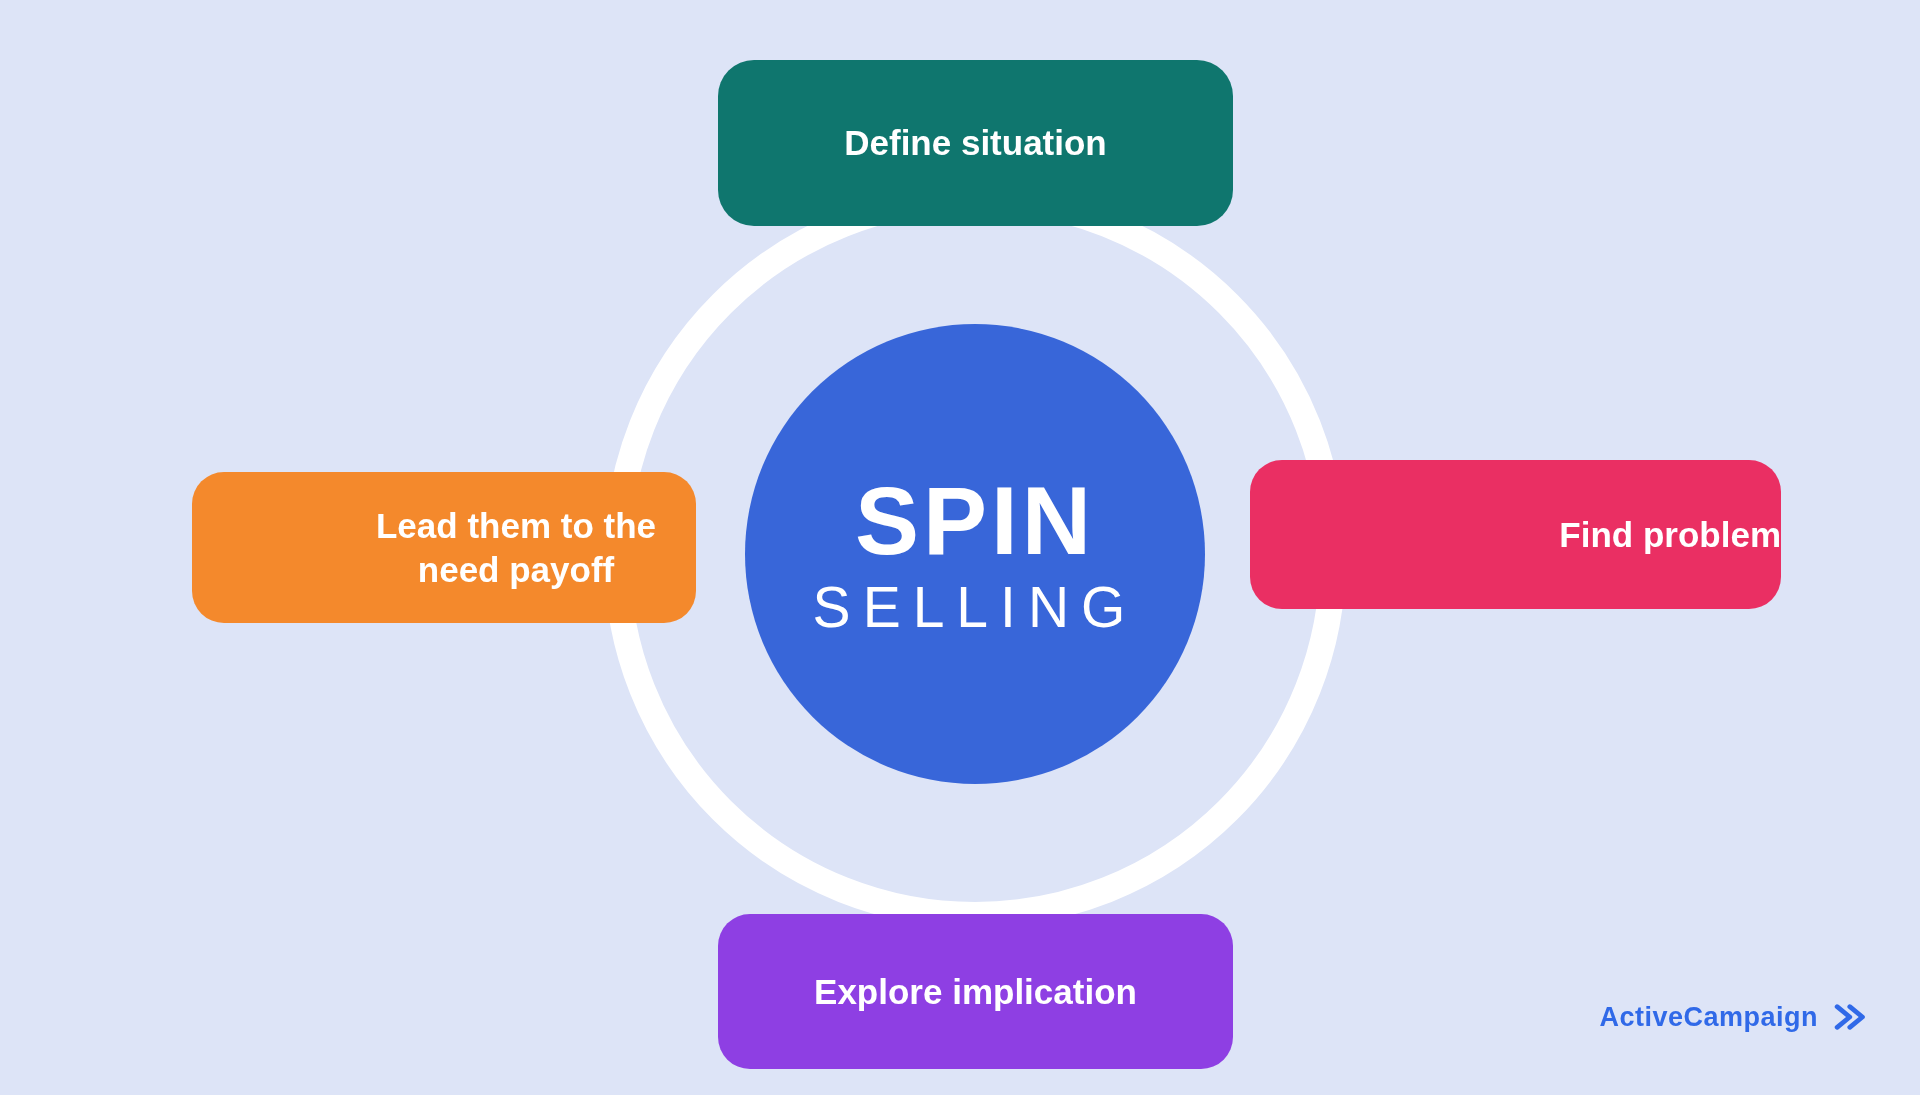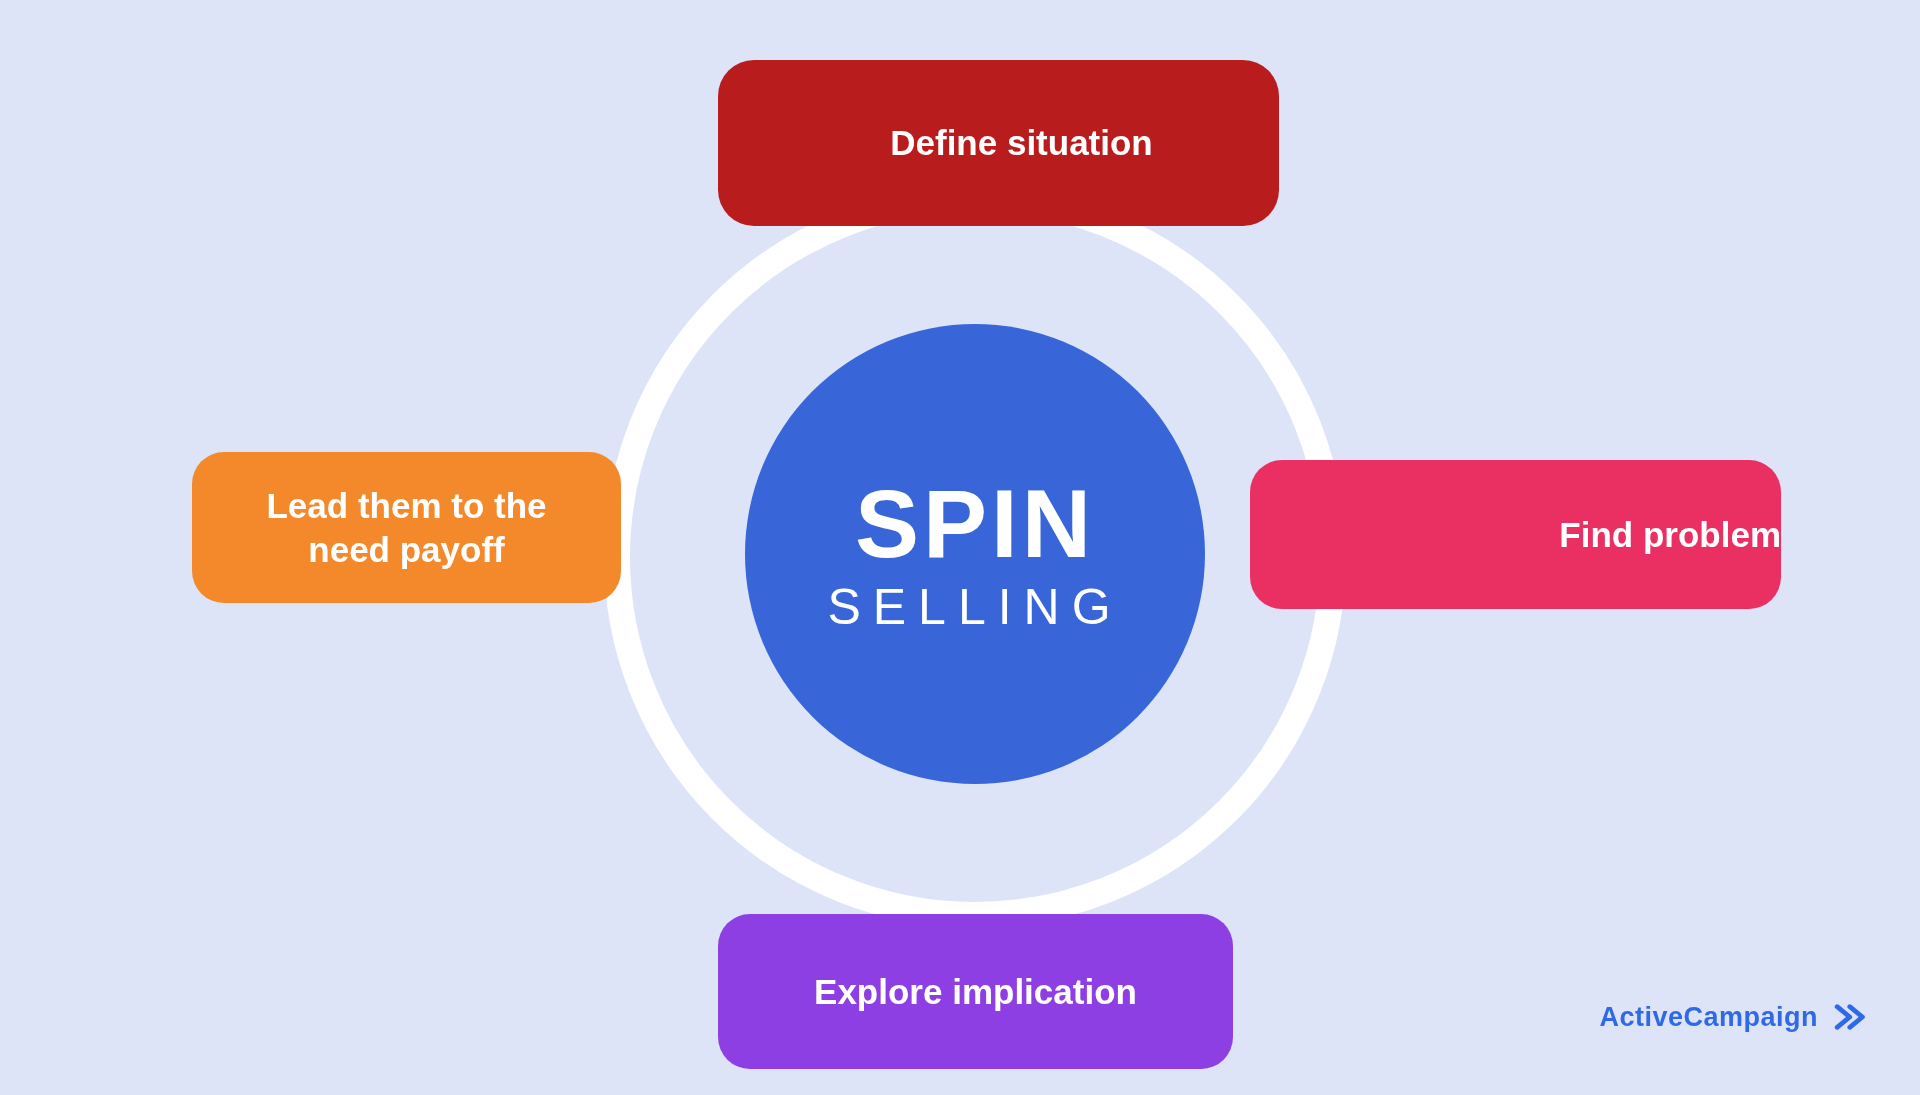--- a/index.html
+++ b/index.html
@@ -41,21 +41,21 @@
     color: #ffffff;
     text-align: center;
   }
   .center-title {
     font-size: 96px;
     font-weight: 800;
     letter-spacing: 4px;
     line-height: 1;
   }
   .center-subtitle {
-    font-size: 50px;
+    font-size: 57px;
     font-weight: 500;
     letter-spacing: 12px;
     margin-top: 10px;
     line-height: 1;
   }
   
   .node {
     position: absolute;
     display: flex;
     align-items: center;
@@ -65,21 +65,21 @@
     font-size: 35px;
     text-align: center;
     border-radius: 32px;
   }
   .node span {
     display: block;
     line-height: 1.25;
   }
   .node-top    { left: 718px;  top: 60px;  width: 515px; height: 166px; border-radius: 36px; }
   .node-right  { left: 1250px; top: 460px; width: 531px; height: 149px; justify-content: flex-end; }
-  .node-left   { left: 192px;  top: 452px; width: 429px; height: 151px; }
+  .node-left   { left: 192px;  top: 472px; width: 504px; height: 151px; justify-content: flex-end; }
   .node-left span { max-width: 360px; }
   .node-bottom { left: 718px;  top: 887px; width: 515px; height: 155px; }
   
   .brand {
     position: absolute;
     right: 52px;
     top: 998px;
     display: flex;
     align-items: center;
     gap: 12px;
@@ -96,21 +96,21 @@
 
 <div class="stage" style="background-color: rgb(221, 228, 247);">
 
   <div class="ring" style="border-color: rgb(255, 255, 255);"></div>
 
   <div class="center-circle" style="background-color: rgb(56, 102, 217);">
     <div class="center-title">SPIN</div>
     <div class="center-subtitle">SELLING</div>
   </div>
 
-  <div class="node node-top" style="background-color: #b91c1c; padding-left: 46px;">
+  <div class="node node-top" style="background-color: #0f766e;">
     <span>Define situation</span>
   </div>
 
   <div class="node node-right" style="background-color: rgb(234, 47, 99);">
     <span>Find problem</span>
   </div>
 
   <div class="node node-bottom" style="background-color: rgb(142, 63, 227); margin-top: 27px;">
     <span>Explore implication</span>
   </div>

